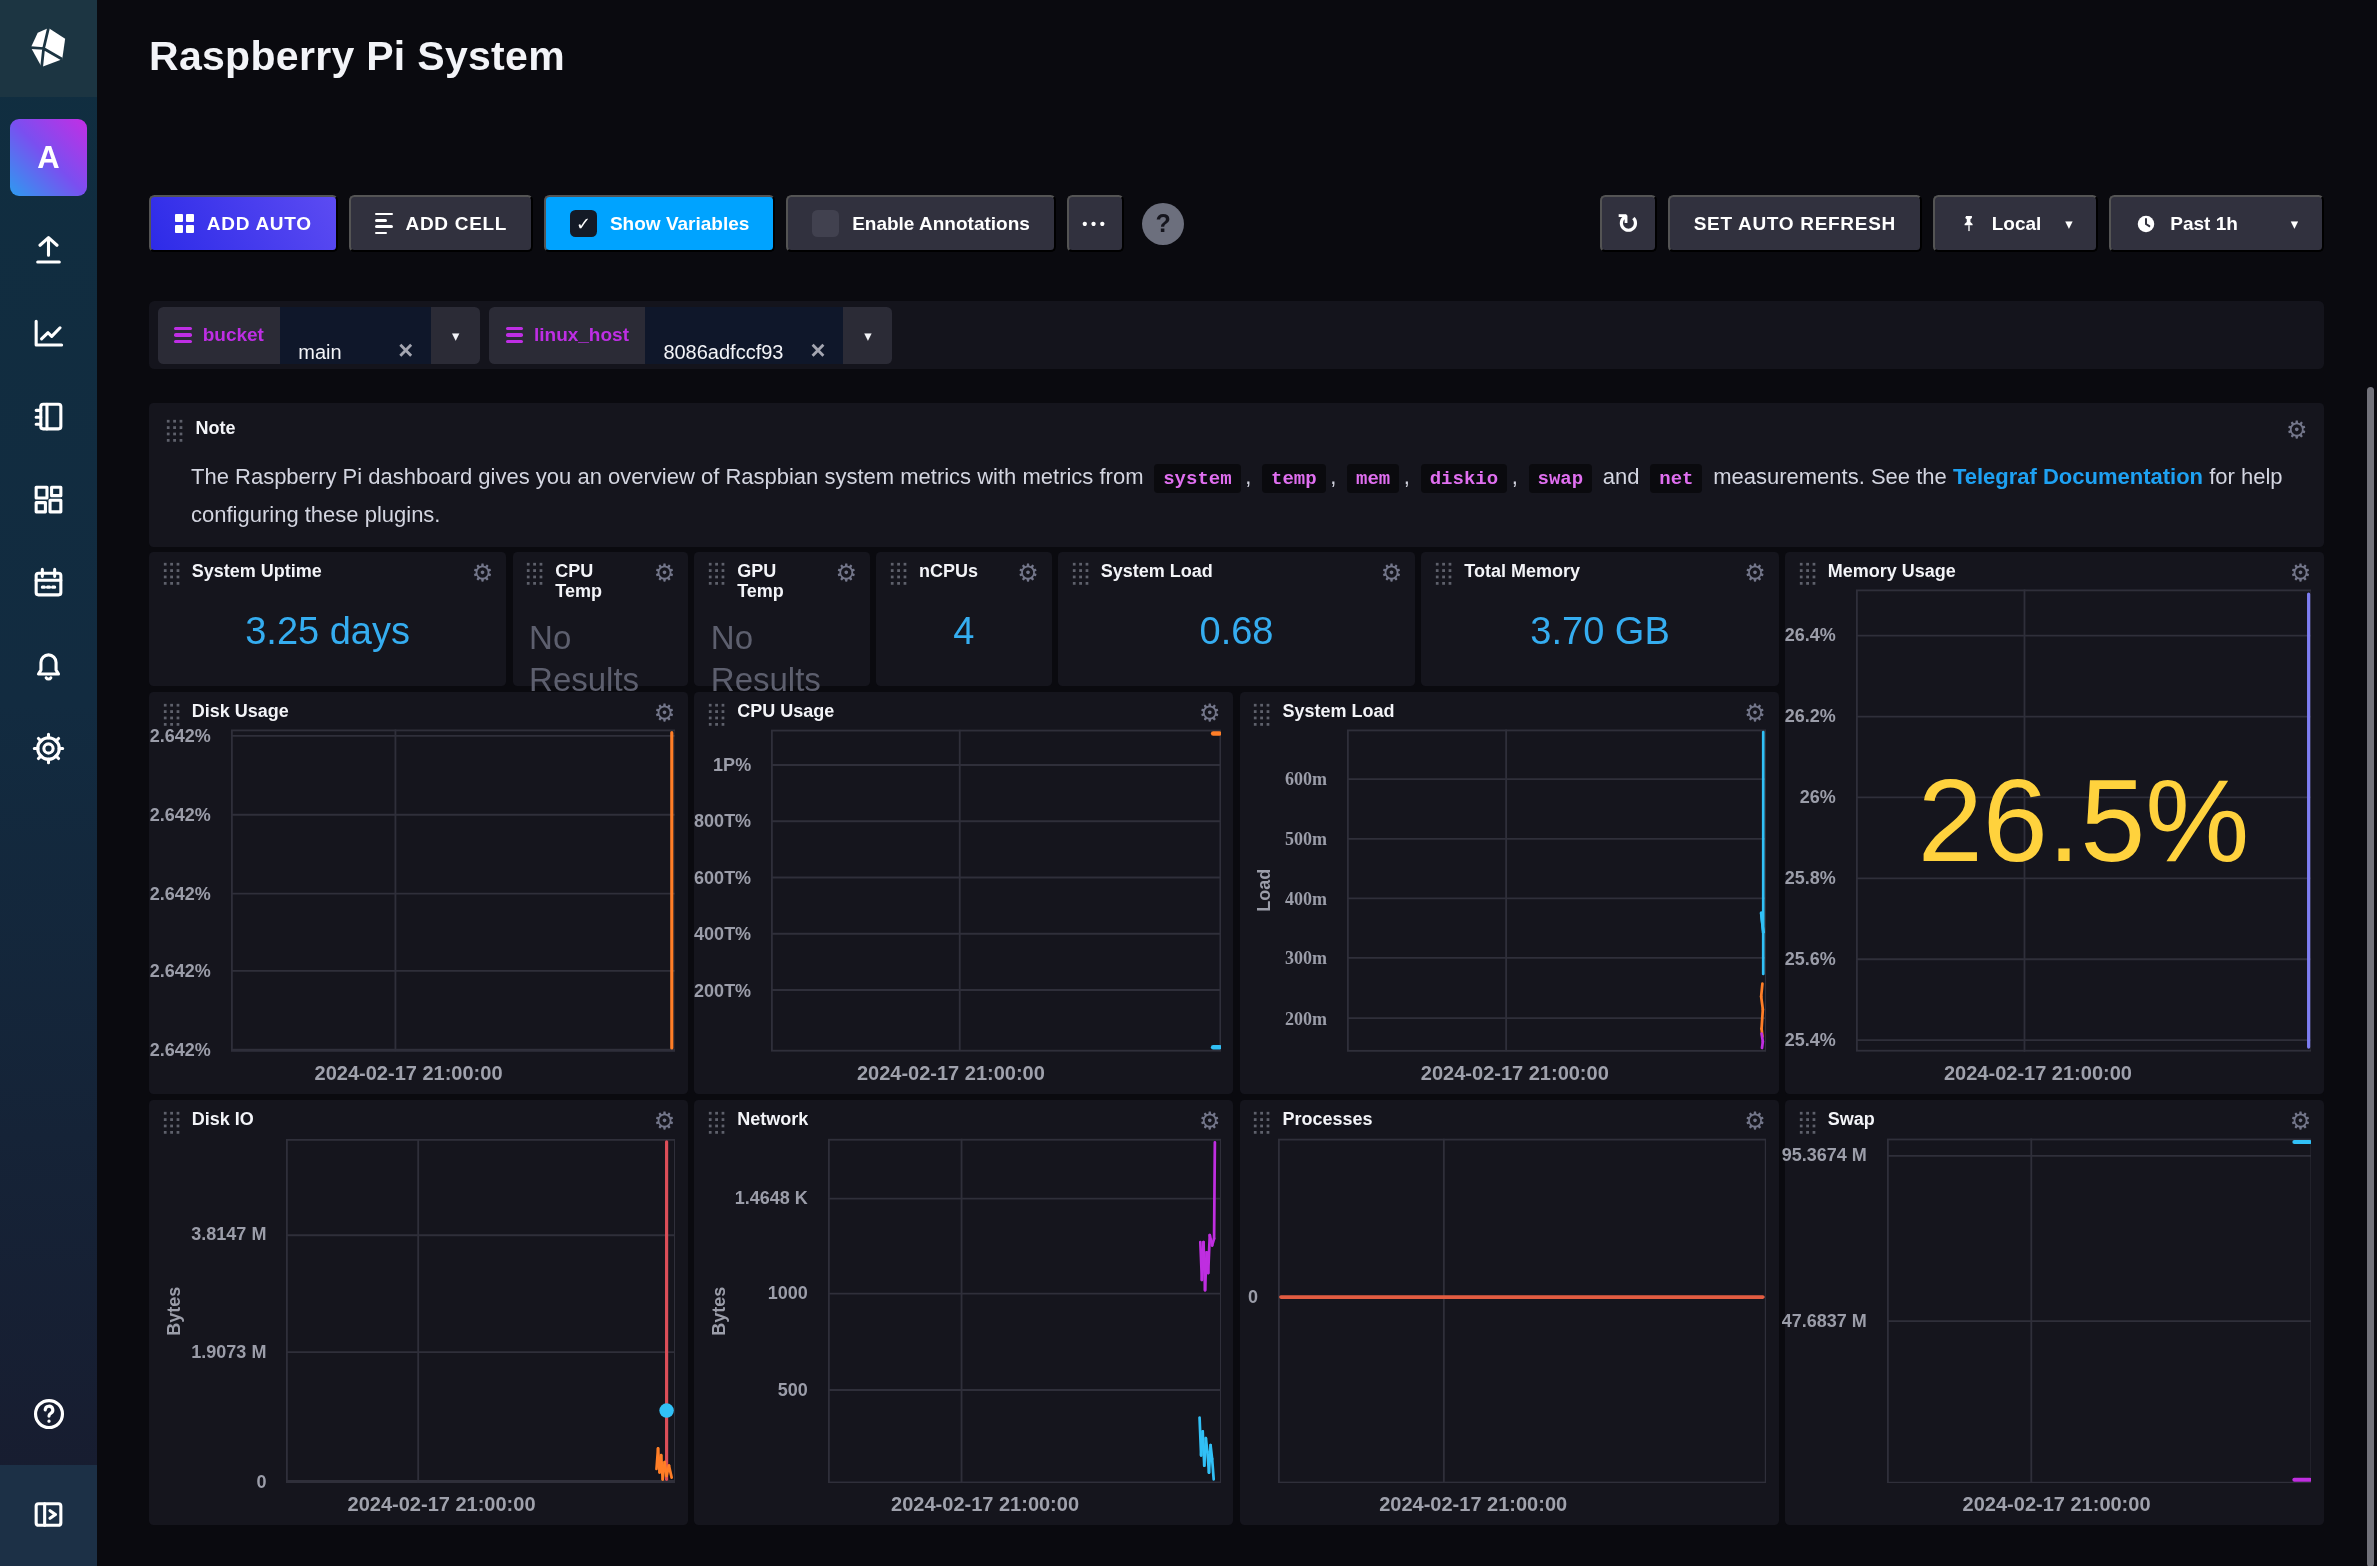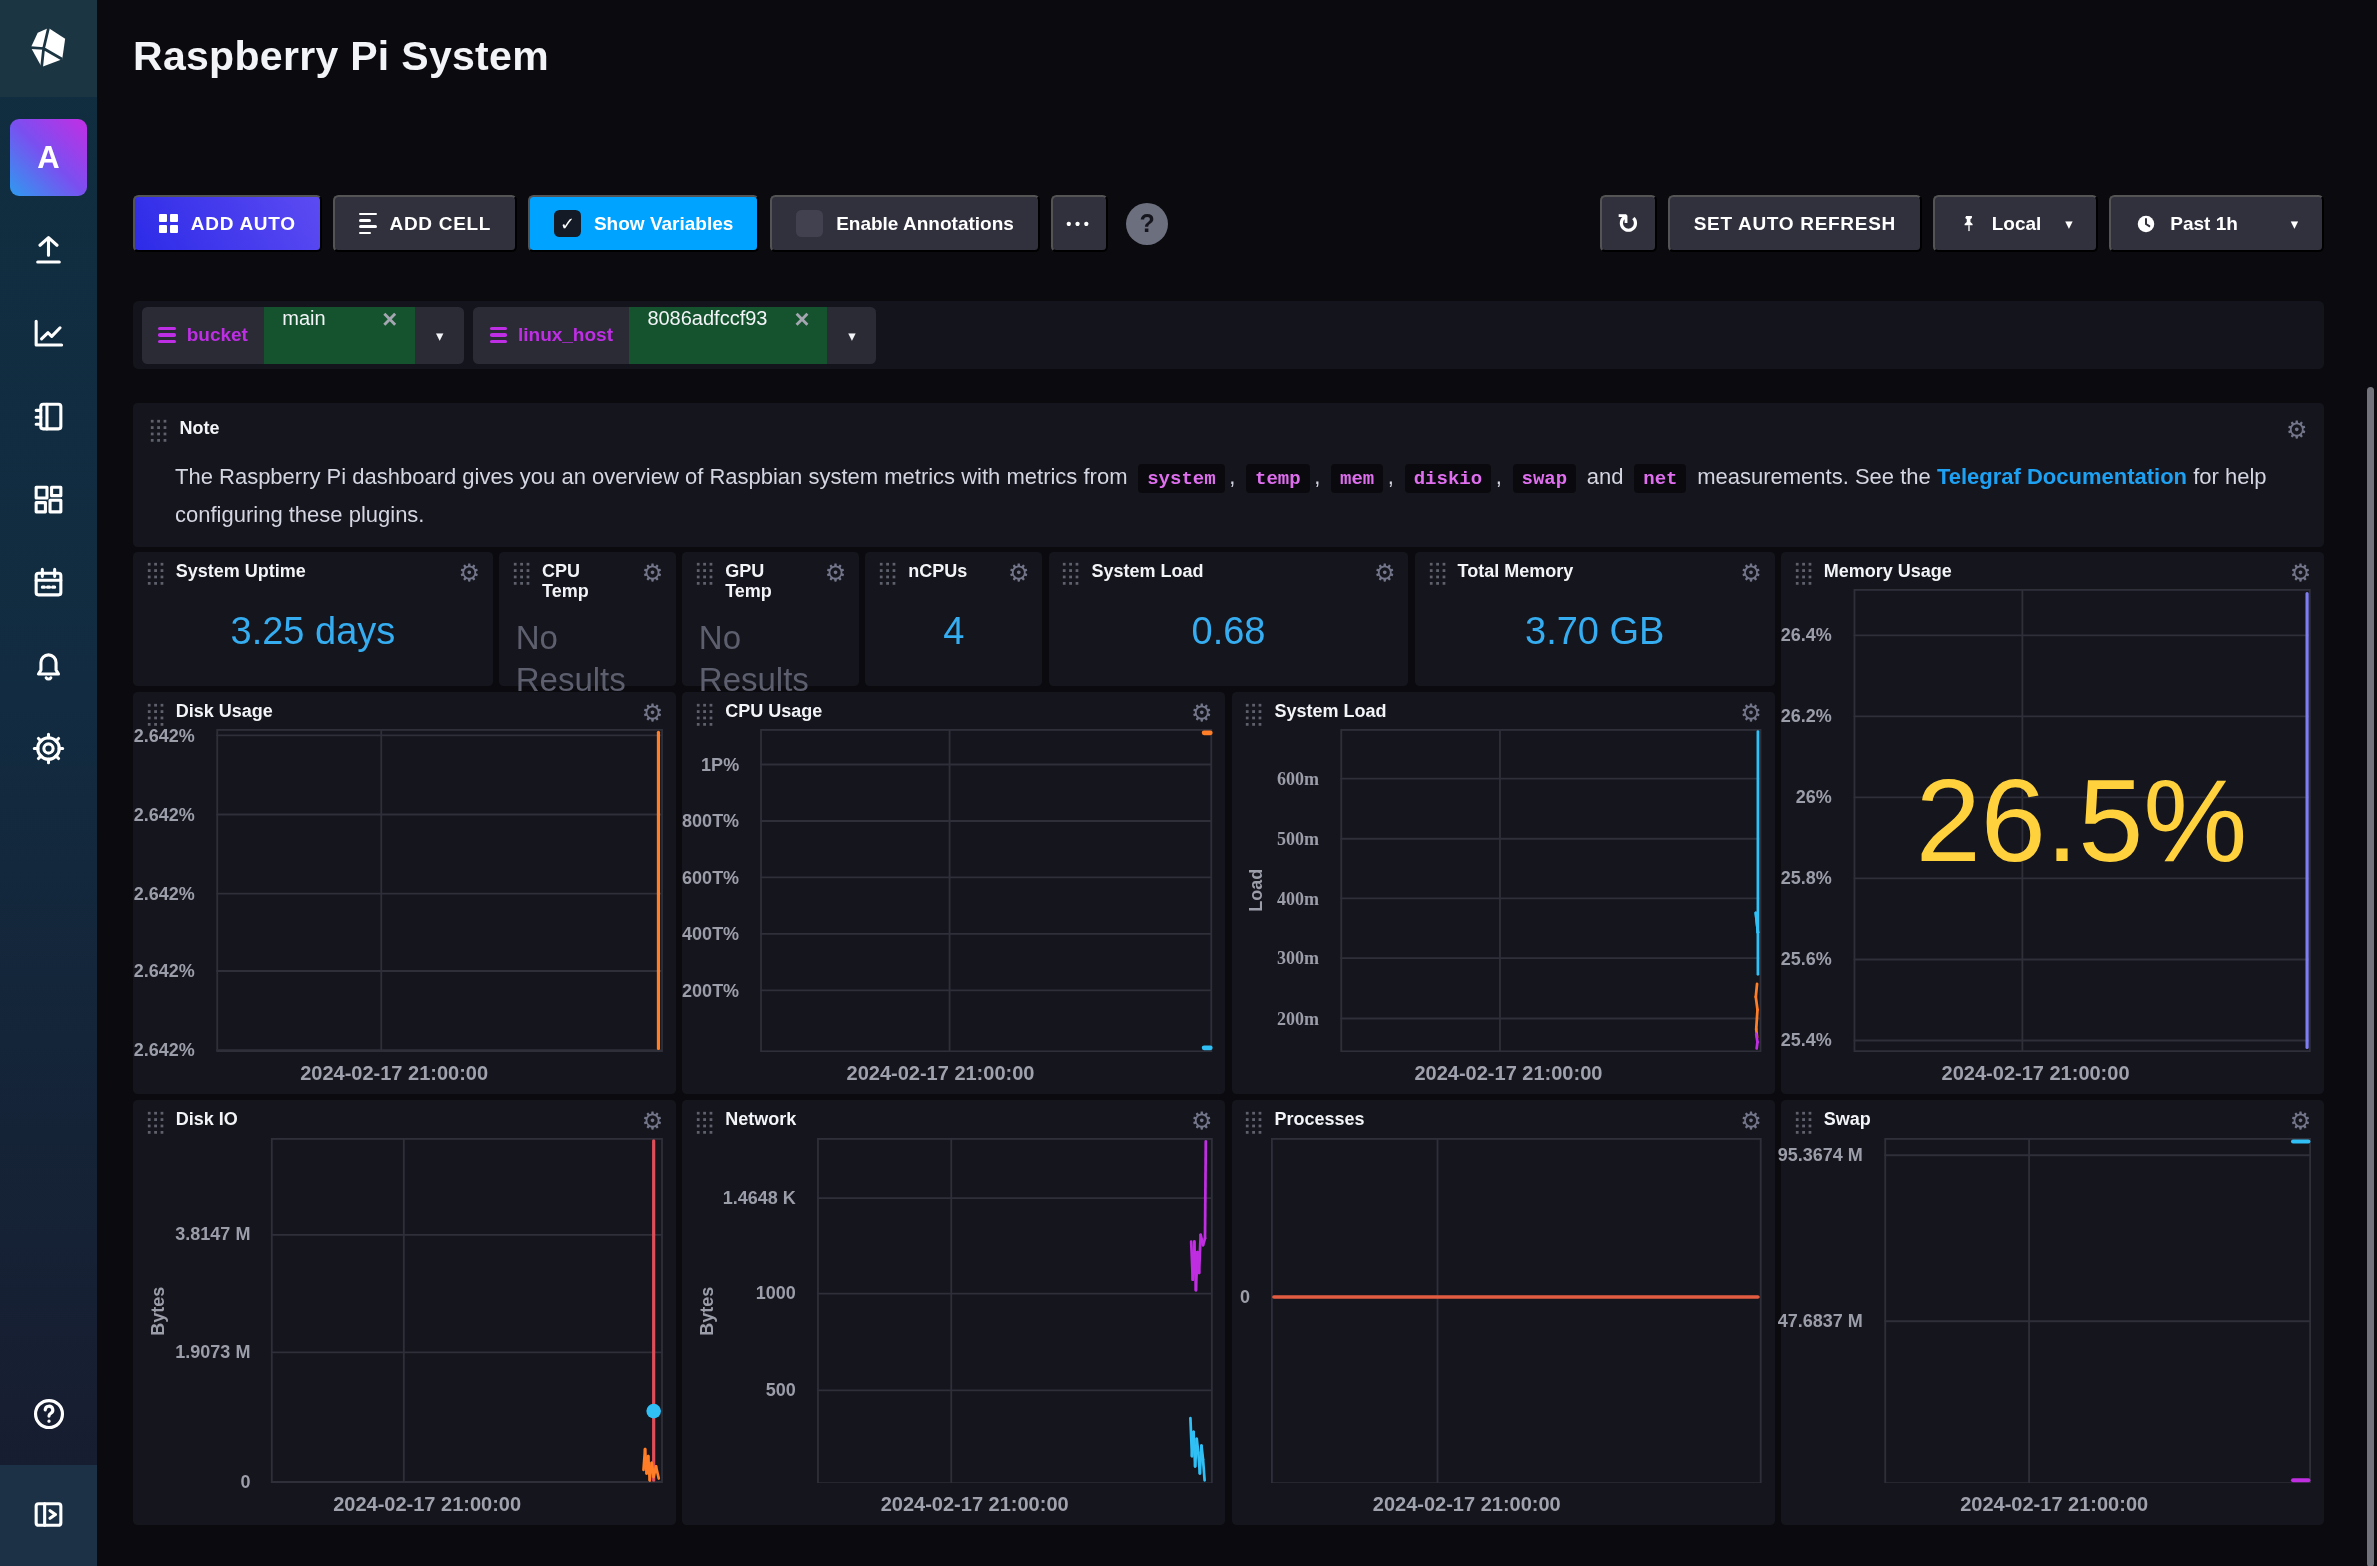--- a/index.html
+++ b/index.html
@@ -17,21 +17,21 @@
   .avatar { width:77px; height:77px; border-radius:9px; margin-top:22px; flex:none;
     background:linear-gradient(to bottom left,#C32EE4 0%,#7A4FF0 50%,#2D9BF0 100%);
     display:flex; align-items:center; justify-content:center; font-size:31px; font-weight:bold; color:#fff; }
   .nav { margin-top:14.6px; display:flex; flex-direction:column; }
   .nav-item { width:97px; height:83px; display:flex; align-items:center; justify-content:center; cursor:pointer; }
   .nav-item svg { stroke:#fff; stroke-width:2; fill:none; stroke-linecap:round; stroke-linejoin:round; }
   .sidebar-bottom { position:absolute; bottom:0; left:0; width:97px; display:flex; flex-direction:column; align-items:center; }
   .expand-tile { width:97px; height:102px; background:#1C3046; display:flex; align-items:center; justify-content:center; }
   .help-item { height:100px; display:flex; align-items:center; justify-content:center; }
   
-  .main { margin-left:97px; padding:0 53px 0 36px; }
+  .main { margin-left:97px; padding:0 53px 0 52px; }
   h1.page-title { margin:33px 0 0 0; font-size:41px; font-weight:bold; letter-spacing:0.3px; }
   .toolbar { display:flex; justify-content:space-between; align-items:center; margin-top:115px; }
   .tgroup { display:flex; align-items:center; gap:11px; }
   .btn { height:57px; border-radius:5.5px; background:#31313E; color:#fff; cursor:pointer;
     display:inline-flex; align-items:center; gap:12.8px; padding:0 24px;
     font-size:19px; font-weight:bold; white-space:nowrap; }
   .btn.upper { letter-spacing:0.7px; }
   .btn.square { width:57px; padding:0; justify-content:center; }
   .btn-add-cell { background:linear-gradient(60deg,#2D2BE8 0%,#5C4BF2 100%); }
   .btn-blue { background:#00A3FF; }
@@ -46,21 +46,21 @@
   .lines-ic i { display:block; height:2.7px; background:#fff; margin:3.7px 0; border-radius:1.8px; }
   .lines-ic i:nth-child(1){width:18px}.lines-ic i:nth-child(2){width:12px}.lines-ic i:nth-child(3){width:18px}.lines-ic i:nth-child(4){width:12px}
   .grid-ic { display:grid; grid-template-columns:8.2px 8.2px; grid-template-rows:8.2px 8.2px; gap:2.7px; }
   .grid-ic i { background:#fff; border-radius:0.9px; }
   
   .vars-panel { margin-top:49px; background:#14141C; border-radius:5.5px; padding:5.5px 9px; display:flex; gap:9px; }
   .var-chip { height:57px; background:#2B2B36; border-radius:5.5px; display:flex; align-items:center; overflow:hidden; }
   .var-bars { margin-left:16.4px; }
   .var-bars i { display:block; width:17.3px; height:3.2px; background:#BE2EE4; margin:3.2px 0; border-radius:1.8px; }
   .var-label { color:#BE2EE4; font-weight:bold; font-size:19px; margin:0 16.4px 0 11px; }
-  .var-input { align-self:stretch; background:#14532d; display:flex; align-items:flex-start; padding:0 18px; font-size:20px; gap:27px; }
+  .var-input { align-self:stretch; background:#0f172a; display:flex; align-items:flex-end; padding:0 18px; font-size:20px; gap:27px; }
   .var-input .val { min-width:73px; }
   .var-x { color:#A4A6B1; font-size:25.6px; font-weight:bold; cursor:pointer; line-height:1; }
   .var-caret { width:49px; align-self:stretch; display:flex; align-items:center; justify-content:center; cursor:pointer; }
   
   .note-cell { margin-top:34px; background:#15151D; border-radius:4.6px; padding:14.6px 16.4px; height:144px; }
   .cell-head { display:flex; align-items:flex-start; gap:11px; }
   .drag { width:19px; height:25.6px; flex:none; margin-top:0.9px; cursor:grab;
     background-image:radial-gradient(circle,#5E606B 1.6px,transparent 1.8px); background-size:6.4px 6.4px; }
   .cell-title { font-size:18px; font-weight:bold; flex:1; line-height:1.15; }
   .gear { margin-left:auto; color:#73768A; font-size:24px; line-height:1; cursor:pointer; flex:none;

